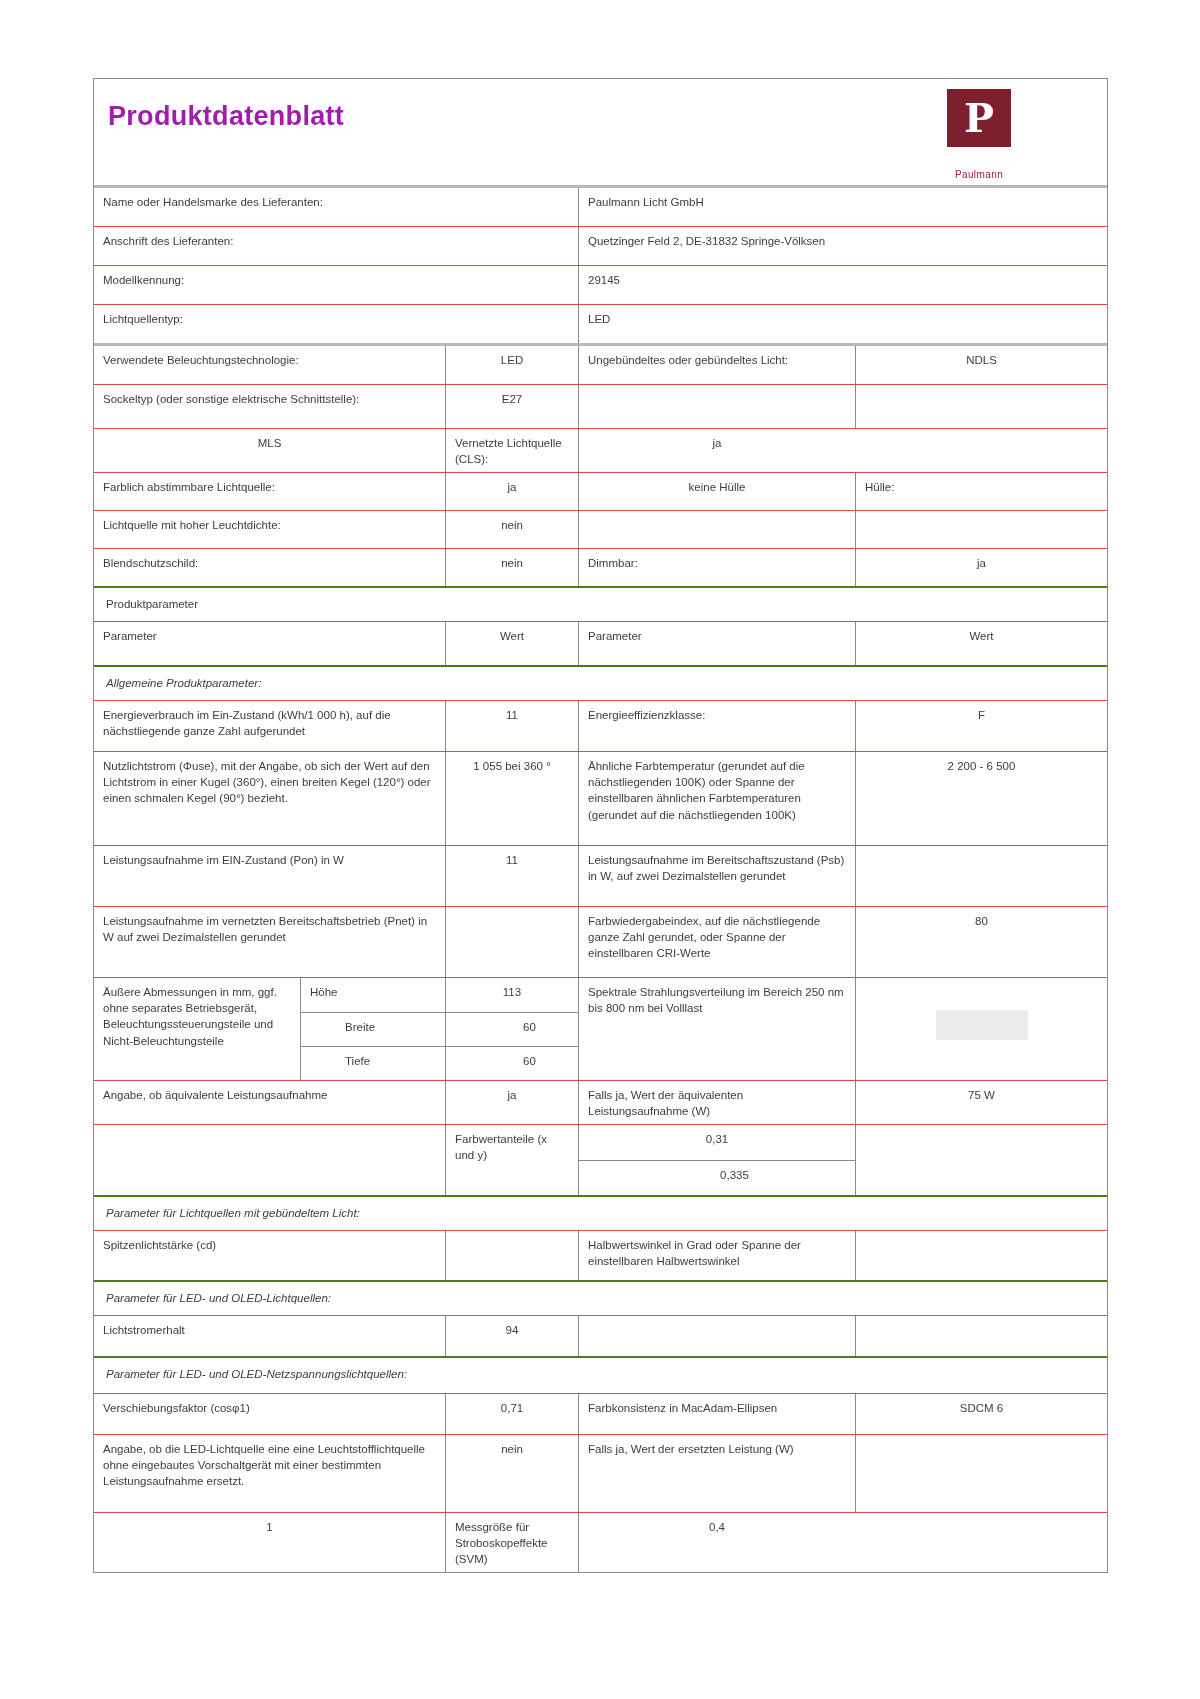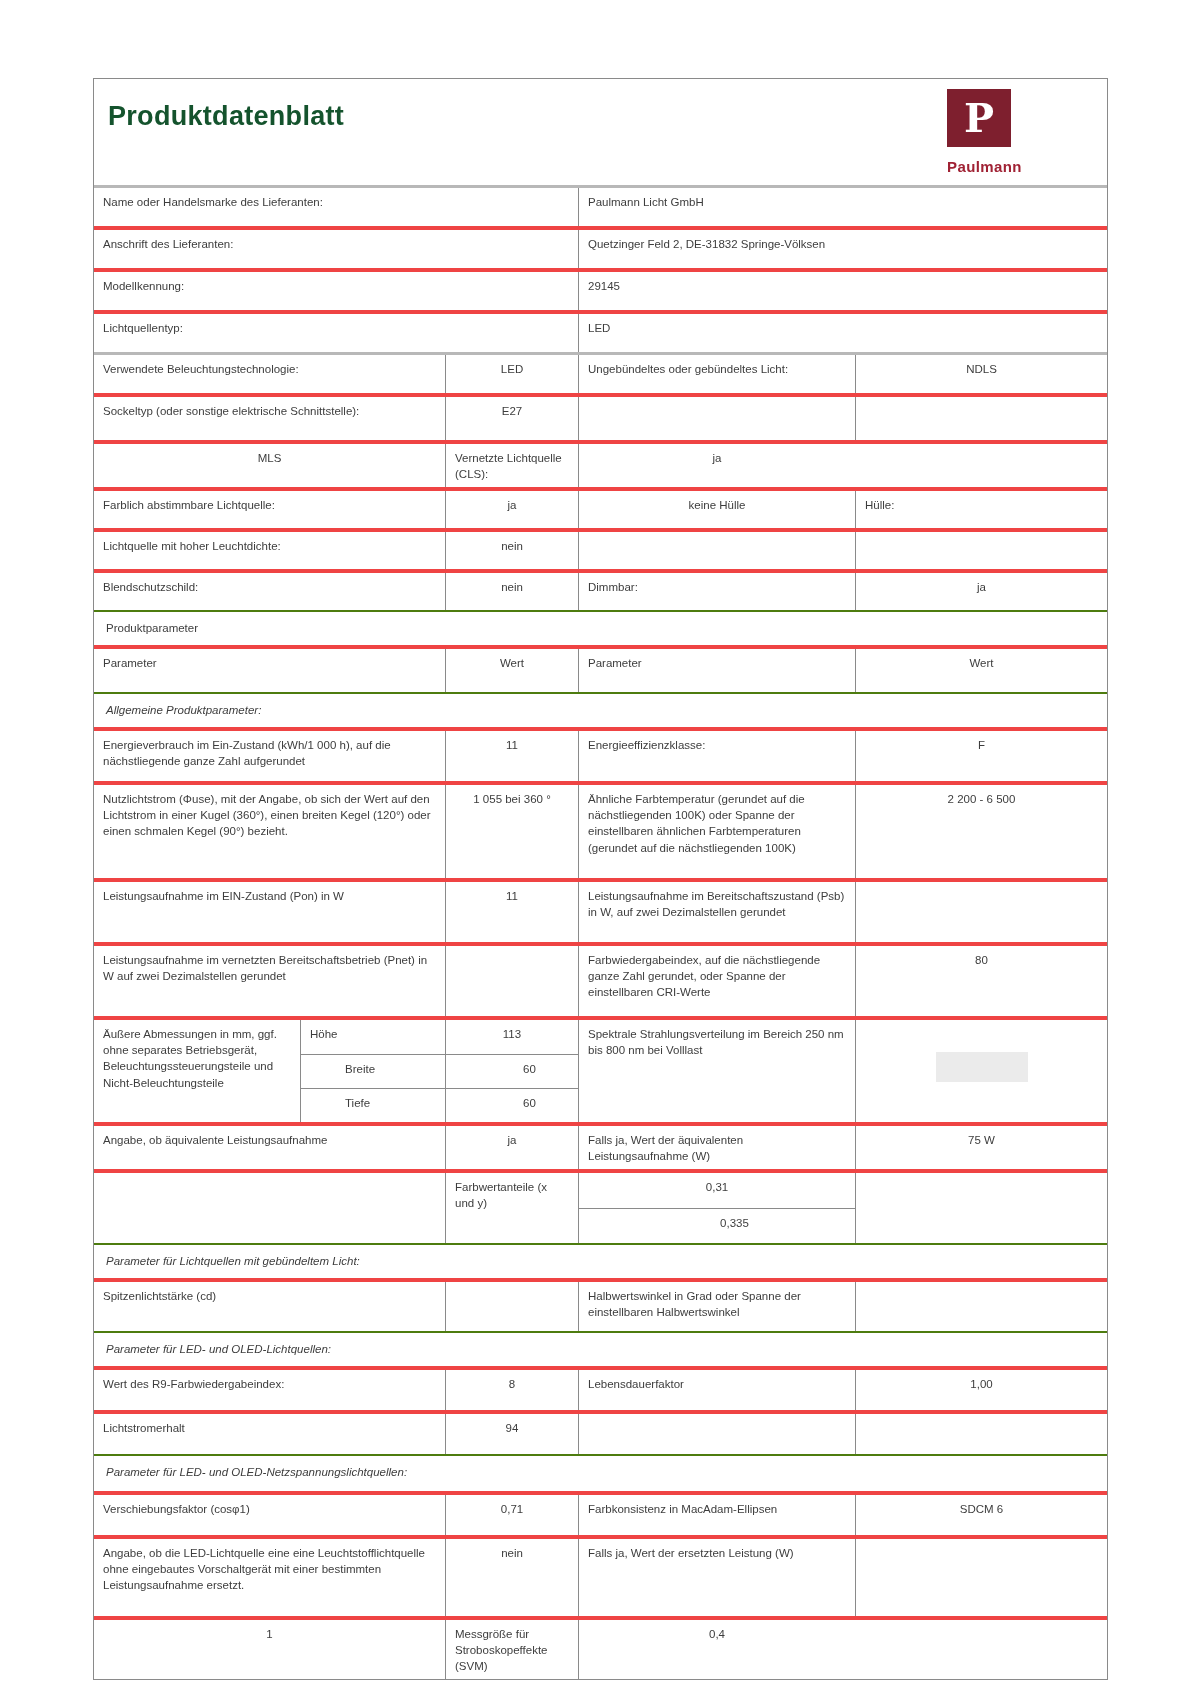--- a/index.html
+++ b/index.html
@@ -8,32 +8,32 @@
     font-family:"Liberation Sans", sans-serif;color:#3d3d3d;overflow:hidden;
     -webkit-font-smoothing:antialiased;
   }
   .doc{
     position:absolute;left:93px;top:78px;width:1013px;
     border:1px solid #8a8a8a;background:#fff;font-size:11.5px;line-height:1.42;
   }
   .header{position:relative;height:106px;}
   .header h1{
     margin:0;padding:18px 0 0 14px;font-size:27px;letter-spacing:.3px;
-    color:#14532d;font-weight:bold;
+    color:#a21caf;font-weight:bold;
   }
   .logo{position:absolute;top:10px;right:96px;width:64px;text-align:center;}
   .logo-square{
     width:64px;height:58px;background:#7E1F2E;color:#fff;display:flex;
     align-items:center;justify-content:center;
     font-family:"DejaVu Serif", serif;font-weight:bold;font-size:40px;line-height:1;
   }
   .logo-brand{
-    margin-top:9px;color:#A02234;font-size:15px;font-weight:bold;letter-spacing:.4px;
-  }
-  .row{display:grid;border-top:4px solid #ef4444;}
+    margin-top:21px;color:#A02234;font-size:10px;font-weight:normal;letter-spacing:.4px;
+  }
+  .row{display:grid;border-top:1px solid #ef4444;}
   .row.thick{border-top:3px solid #b8b8b8;}
   .g2{grid-template-columns:484px 1fr;}
   .g4{grid-template-columns:351px 133px 277px 1fr;}
   .gdims{grid-template-columns:206px 145px 133px 277px 1fr;grid-template-rows:34px 34px 34px;}
   .gfw{grid-template-columns:351px 133px 277px 1fr;grid-template-rows:35px 35px;}
   .c{padding:6px 9px 4px 9px;border-left:1px solid #8a8a8a;box-sizing:border-box;}
   .c:first-child,.c.nb{border-left:none;}
   .lab{text-align:left;}
   .val{text-align:center;}
   .bt{border-top:1px solid #8a8a8a;padding-left:44px;}
@@ -180,26 +180,20 @@
   <div class="section" style="min-height:20px">Parameter für Lichtquellen mit gebündeltem Licht:</div>
   <div class="row g4" style="min-height:49px">
     <div class="c lab">Spitzenlichtstärke (cd)</div>
     <div class="c val"></div>
     <div class="c lab">Halbwertswinkel in Grad oder Spanne der einstellbaren Halbwertswinkel</div>
     <div class="c val"></div>
   </div>
 
   <div class="section" style="min-height:20px">Parameter für LED- und OLED-Lichtquellen:</div>
   <div class="row g4" style="min-height:40px">
-    <div class="c lab">Wert des R9-Farbwiedergabeindex:</div>
-    <div class="c val">8</div>
-    <div class="c lab">Lebensdauerfaktor</div>
-    <div class="c val">1,00</div>
-  </div>
-  <div class="row g4" style="min-height:40px">
     <div class="c lab">Lichtstromerhalt</div>
     <div class="c val">94</div>
     <div class="c lab"></div>
     <div class="c val"></div>
   </div>
 
   <div class="section" style="min-height:22px">Parameter für LED- und OLED-Netzspannungslichtquellen:</div>
   <div class="row g4" style="min-height:40px">
     <div class="c lab">Verschiebungsfaktor (cosφ1)</div>
     <div class="c val">0,71</div>

